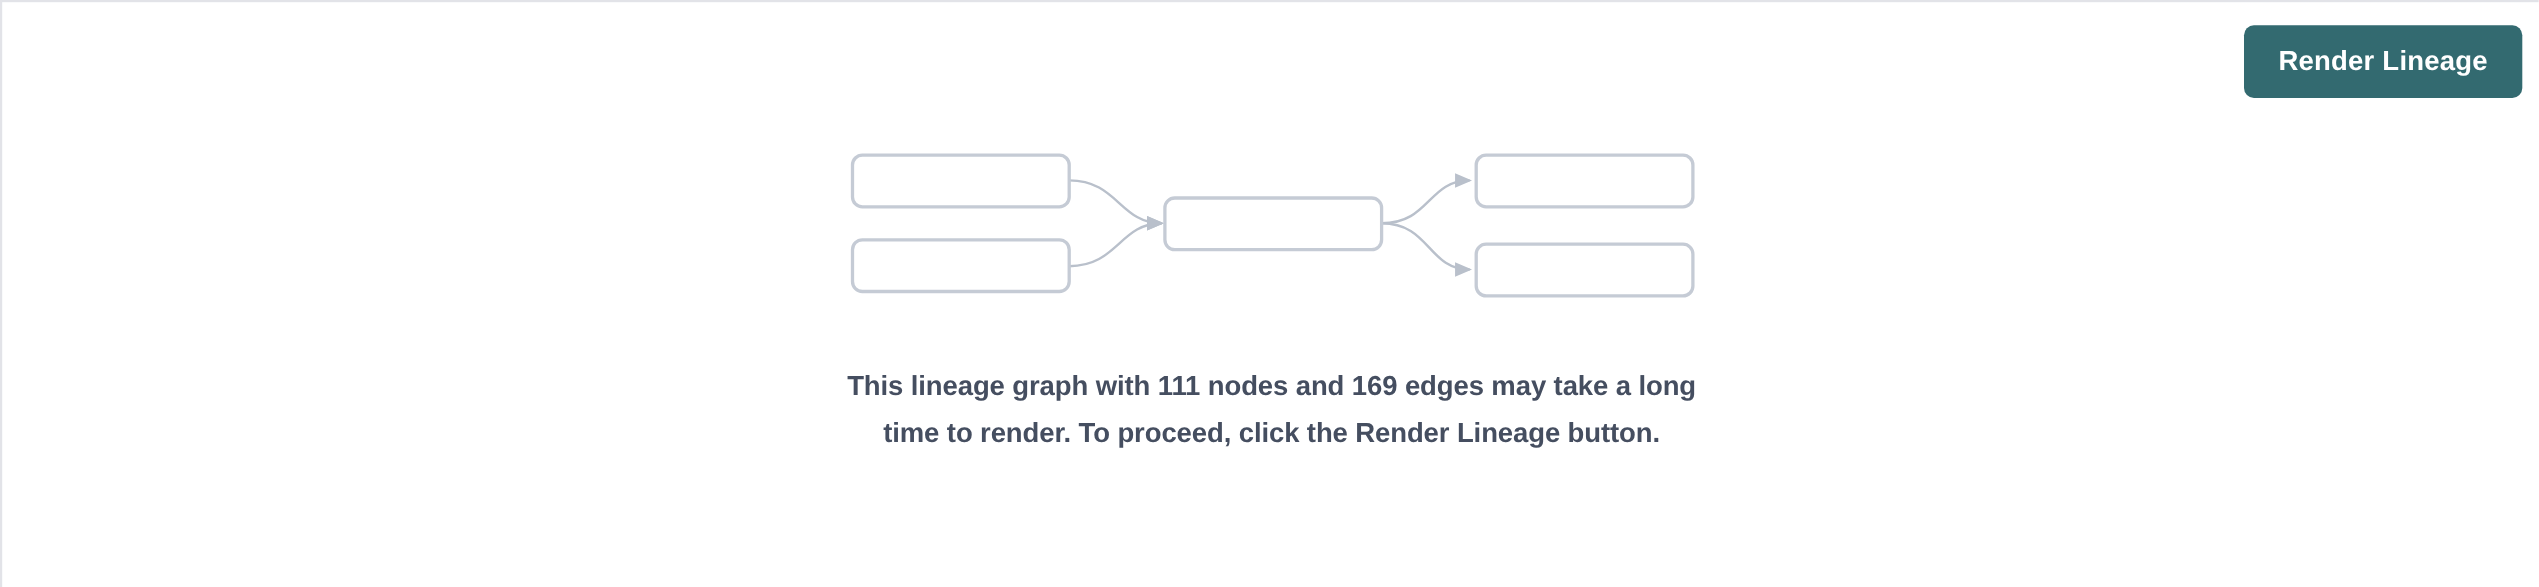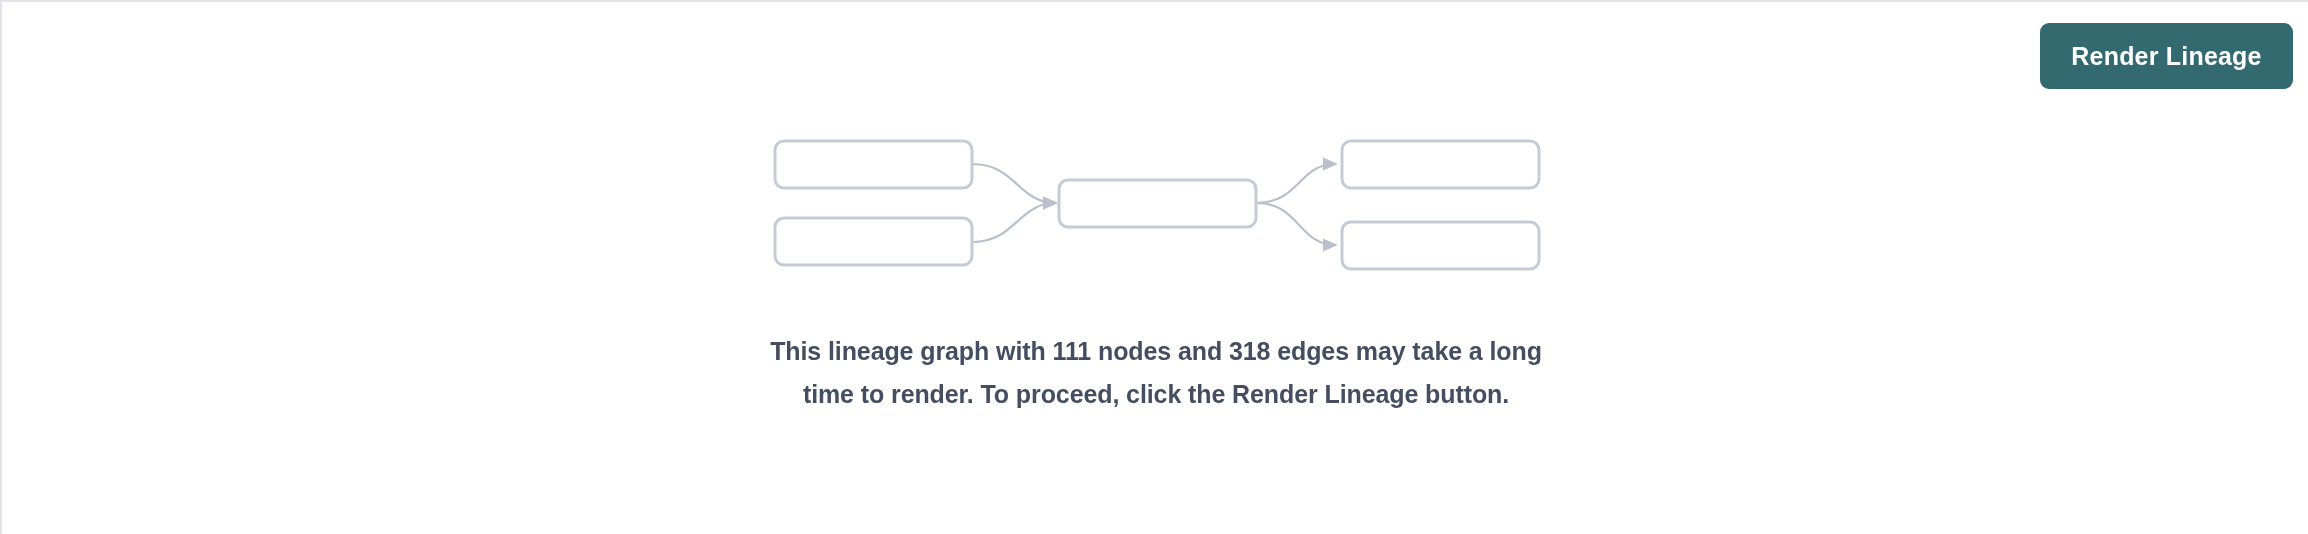--- a/index.html
+++ b/index.html
@@ -103,16 +103,16 @@
         <path d="M492,73 C536,73 534,115 572,115" fill="none" stroke="#b9c0cb" stroke-width="2.2" marker-end="url(#arrowhead)"></path>
 
         <rect x="11" y="11" width="197" height="47" rx="9" ry="9" fill="#ffffff" stroke="#c5cbd5" stroke-width="3"></rect>
         <rect x="11" y="88" width="197" height="47" rx="9" ry="9" fill="#ffffff" stroke="#c5cbd5" stroke-width="3"></rect>
         <rect x="295" y="50" width="197" height="47" rx="9" ry="9" fill="#ffffff" stroke="#c5cbd5" stroke-width="3"></rect>
         <rect x="578" y="11" width="197" height="47" rx="9" ry="9" fill="#ffffff" stroke="#c5cbd5" stroke-width="3"></rect>
         <rect x="578" y="92" width="197" height="47" rx="9" ry="9" fill="#ffffff" stroke="#c5cbd5" stroke-width="3"></rect>
       </svg>
     </div>
 
-    <div class="empty-message">This lineage graph with 111 nodes and 318 edges may take a long time to render. To proceed, click the Render Lineage button.</div>
+    <div class="empty-message">This lineage graph with 111 nodes and 169 edges may take a long time to render. To proceed, click the Render Lineage button.</div>
 
   </div>
 </div>
 
 </body></html>

